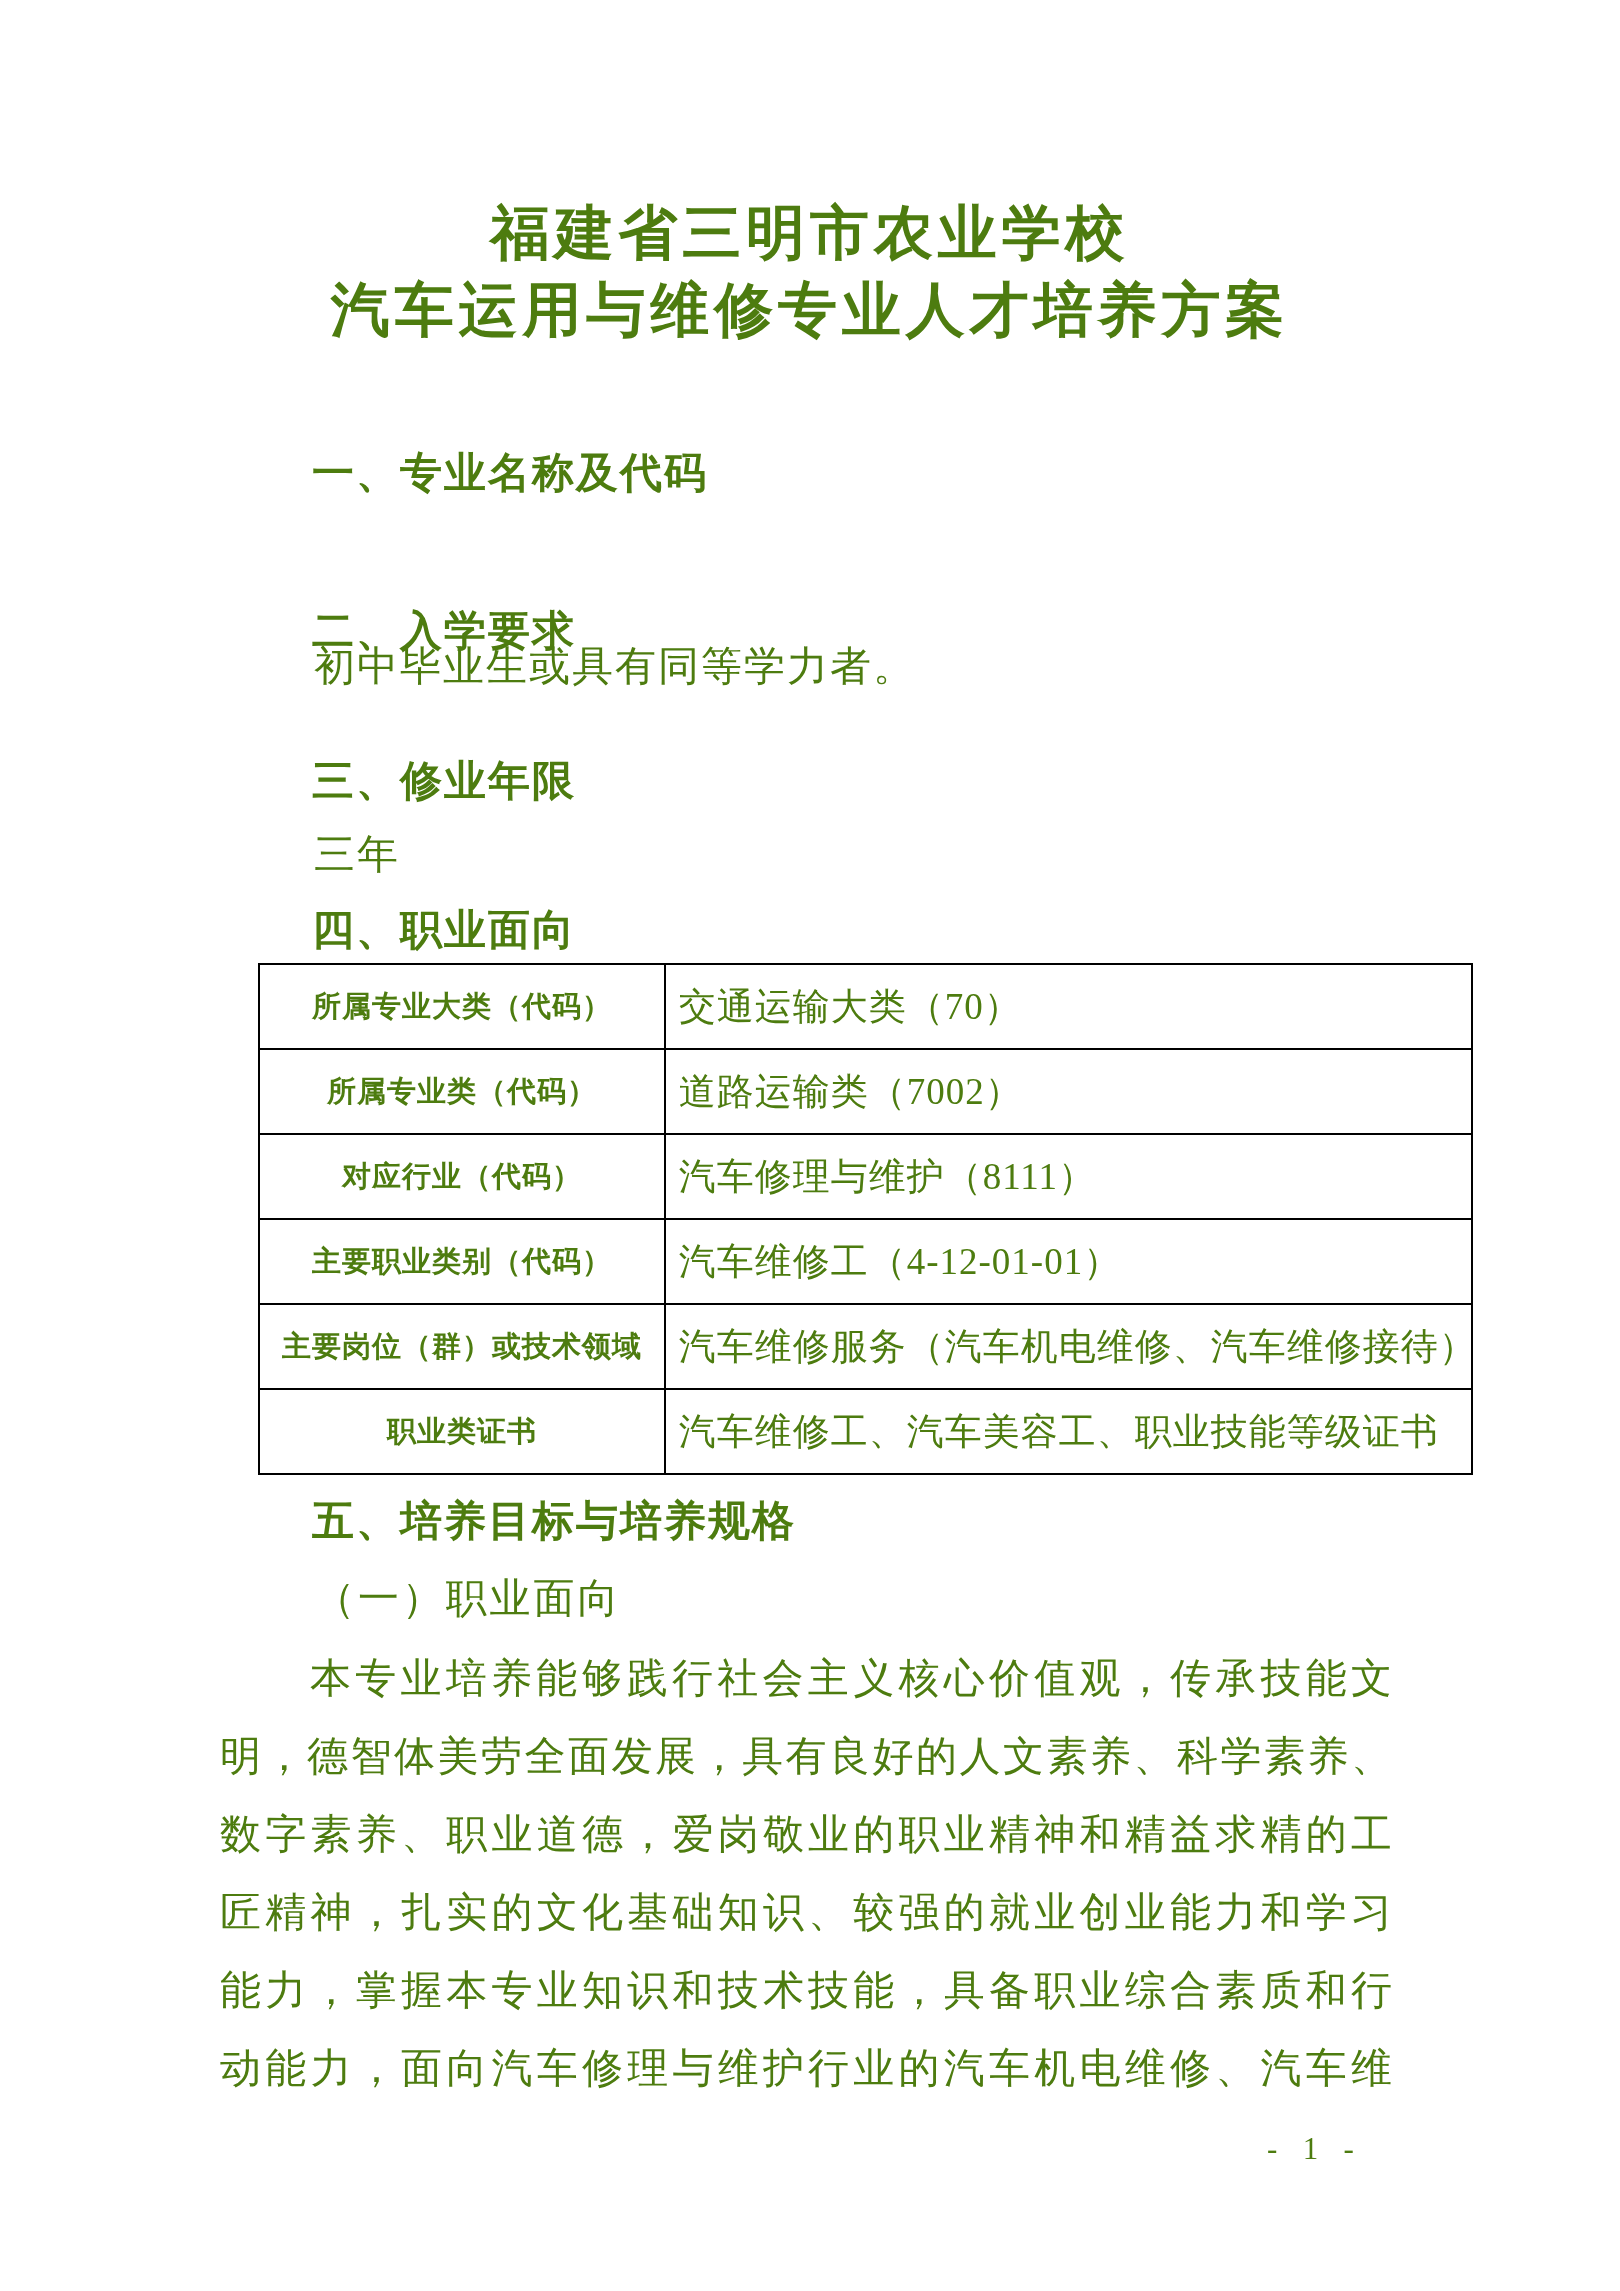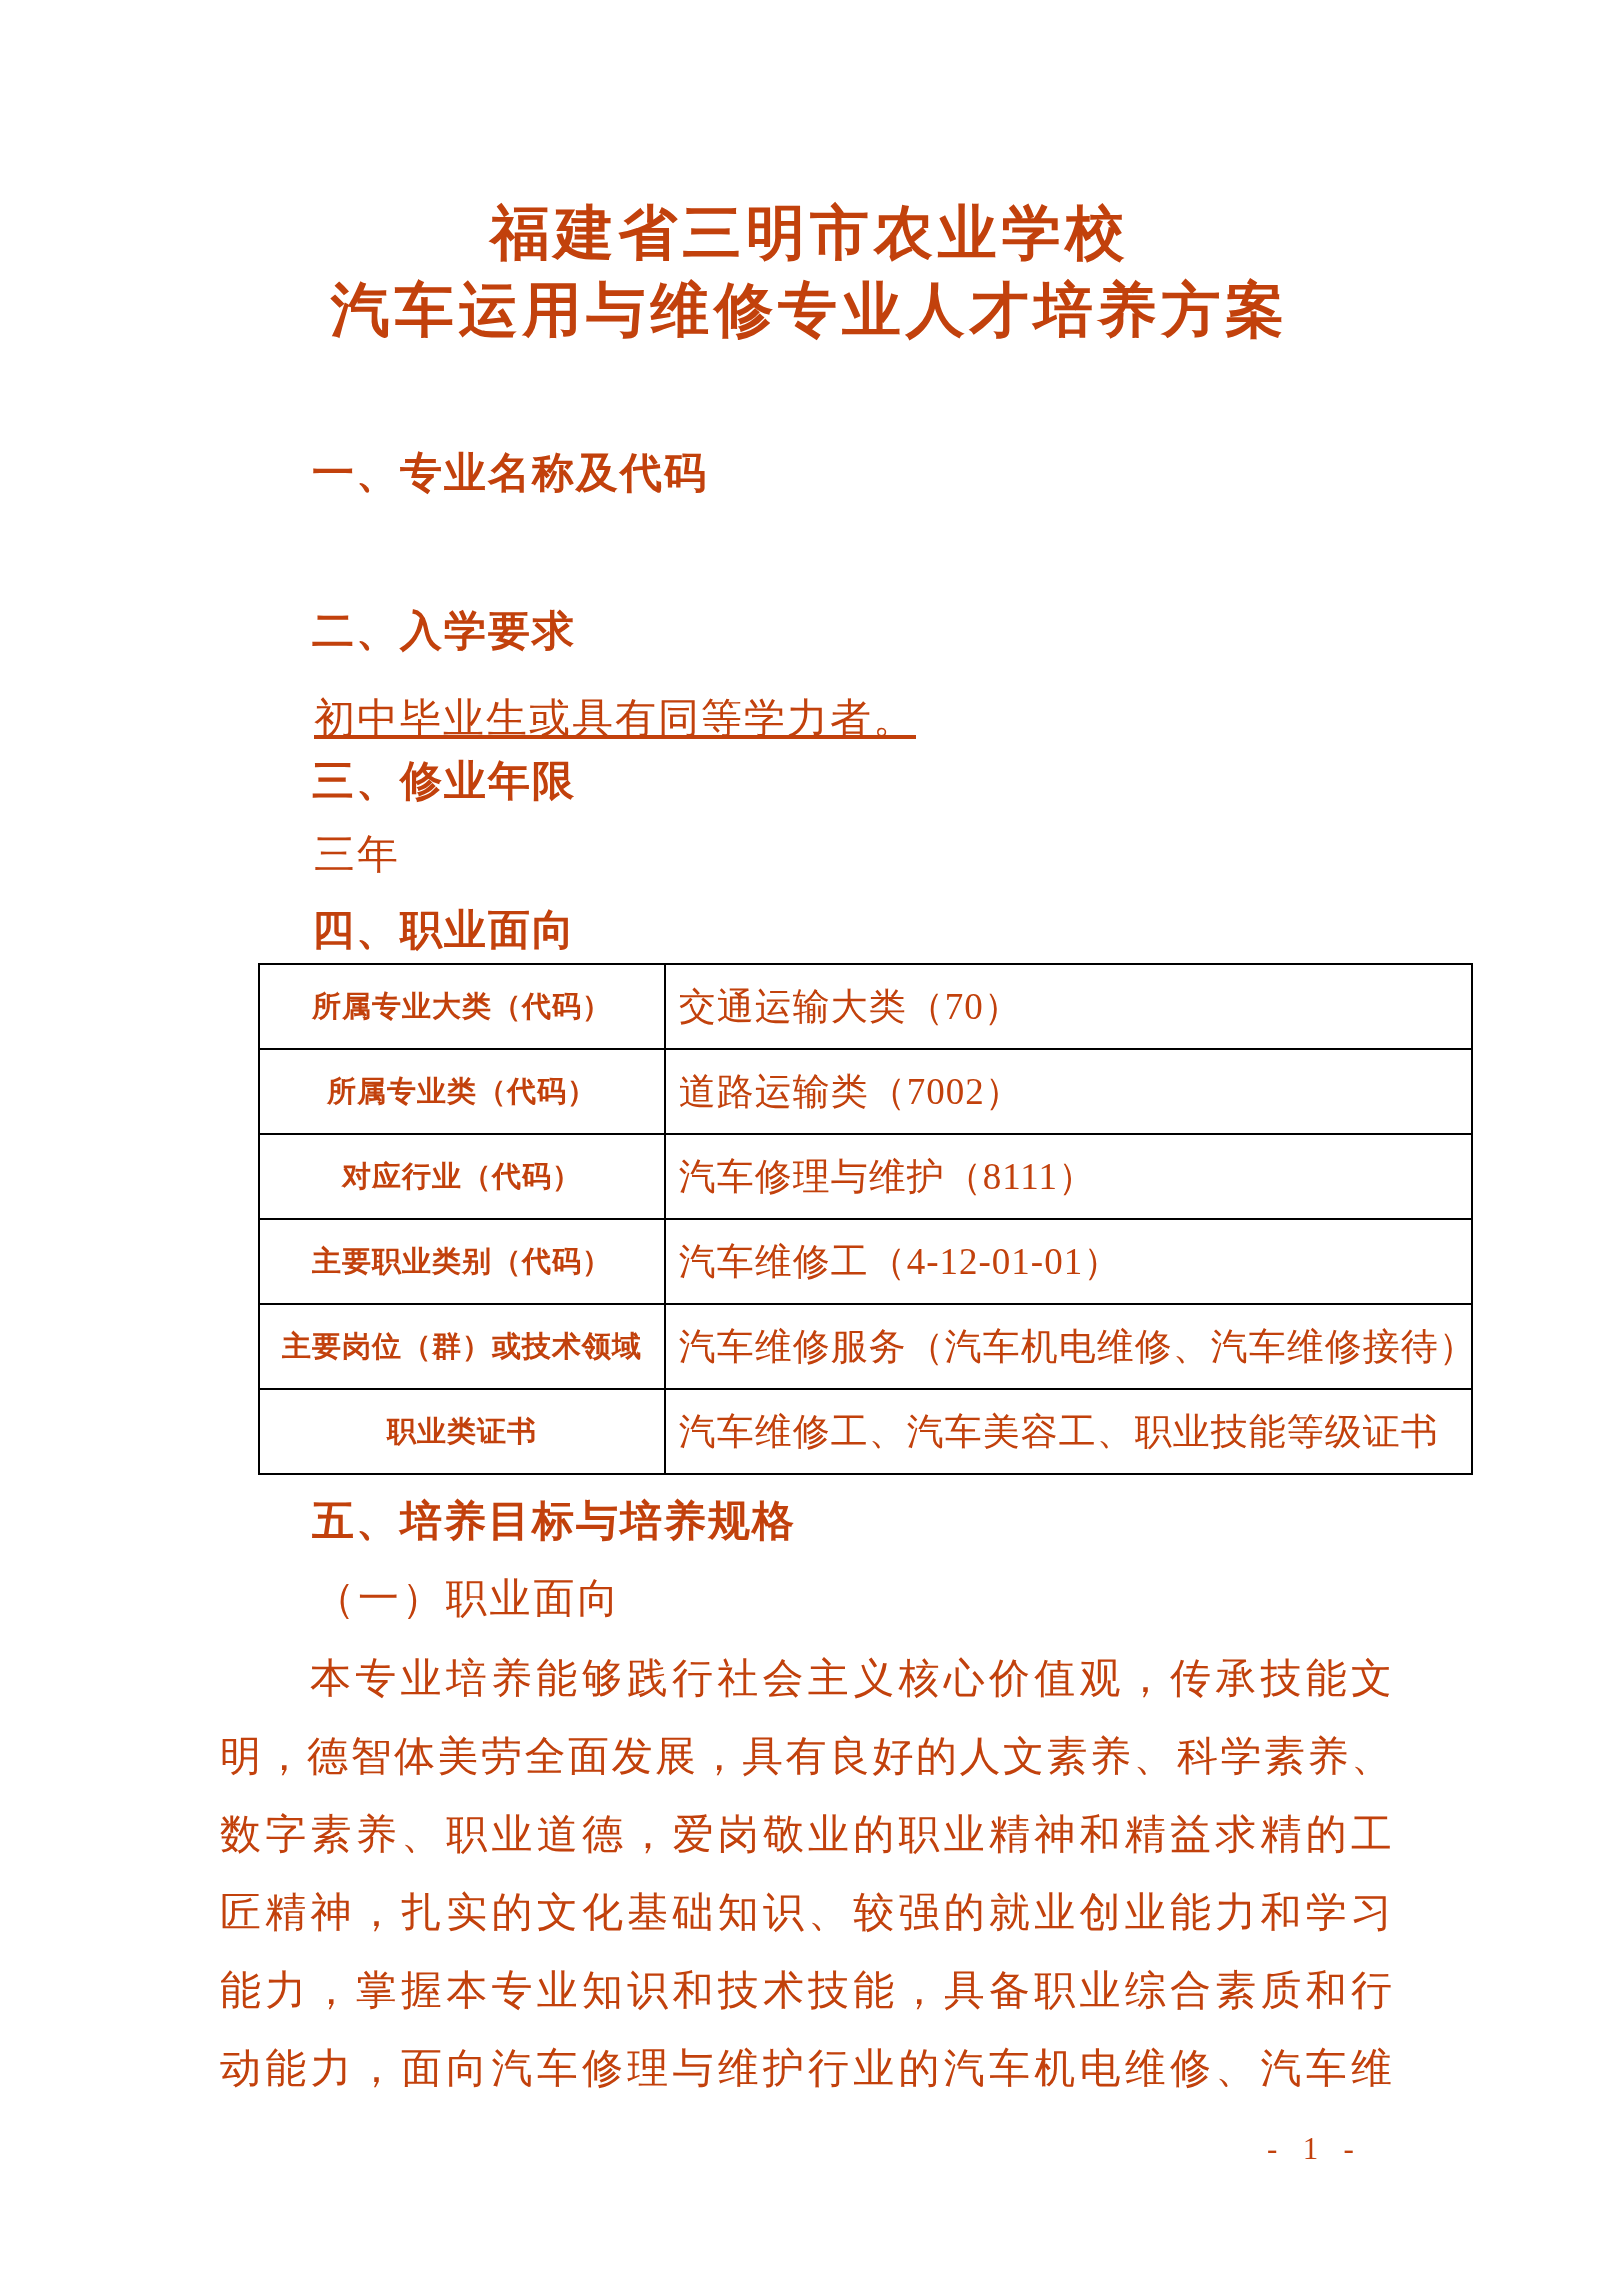--- a/index.html
+++ b/index.html
@@ -5,21 +5,21 @@
   html, body {
     margin: 0;
     padding: 0;
     background: #e8e8e8;
   }
   .page {
     position: relative;
     width: 1620px;
     height: 2292px;
     background: #ffffff;
-    color: #c2410c;
+    color: #4d7c0f;
     overflow: hidden;
     font-family: "Liberation Serif", "DejaVu Serif", serif;
   }
   .doc-title {
     position: absolute;
     left: 0;
     width: 1620px;
     text-align: center;
     font-family: "Liberation Serif", "DejaVu Serif", serif;
     font-weight: bold;
@@ -50,21 +50,21 @@
   .body-text {
     position: absolute;
     left: 314px;
     font-family: "Liberation Serif", "DejaVu Serif", serif;
     font-size: 41px;
     line-height: 1;
     letter-spacing: 2px;
     white-space: nowrap;
   }
   #sec1-body { top: 524px; }
-  #sec2-body { top: 698px; text-decoration: underline; }
+  #sec2-body { top: 646px; }
   #sec3-body { top: 834px; }
   #sec5-subheading { top: 1578px; letter-spacing: 2.9px; }
 
   table.career-table {
     position: absolute;
     left: 258px;
     top: 963px;
     width: 1215px;
     border-collapse: collapse;
     table-layout: fixed;

